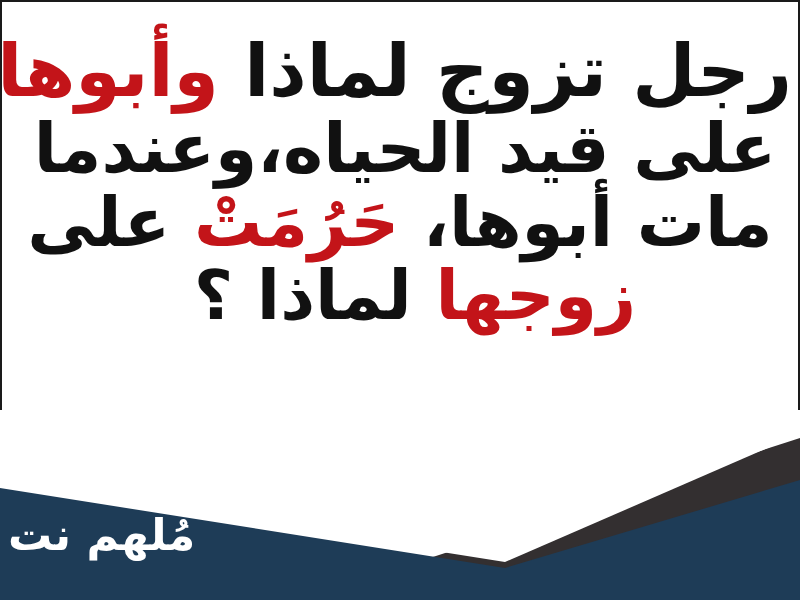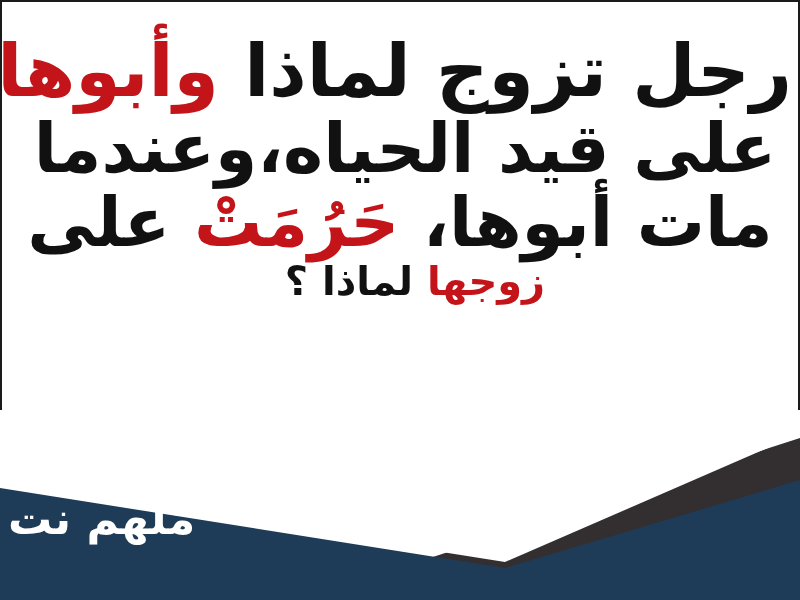--- a/index.html
+++ b/index.html
@@ -51,40 +51,40 @@
     unicode-bidi: isolate;
     font-weight: bold;
     color: #111111;
     line-height: 1.02;
     letter-spacing: 0.5px;
   }
 
   .l1 { font-size: 73px; margin-bottom: 6px; padding-right: 8px; }
   .l2 { font-size: 68px; margin-bottom: 4px; padding-left: 10px; margin-top: 6px; }
   .l3 { font-size: 68px; margin-bottom: 4px; }
-  .l4 { font-size: 40px; padding-left: 30px; }
+  .l4 { font-size: 68px; padding-left: 30px; }
 
   .red { color: #C31419; }
   .blk { color: #111111; }
 
   
   .banner {
     position: absolute;
     left: 0;
     bottom: 0;
     width: 800px;
     height: 190px;
     z-index: 4;
   }
   .banner svg { display: block; width: 800px; height: 190px; }
 
   .watermark {
     position: absolute;
     left: 8px;
-    bottom: 56px;
+    bottom: 40px;
     z-index: 6;
     color: #ffffff;
     font-size: 44px;
     font-weight: bold;
     direction: rtl;
     unicode-bidi: isolate;
     letter-spacing: 1px;
     white-space: nowrap;
     font-family: "DejaVu Sans", "Liberation Sans", sans-serif;
   }

